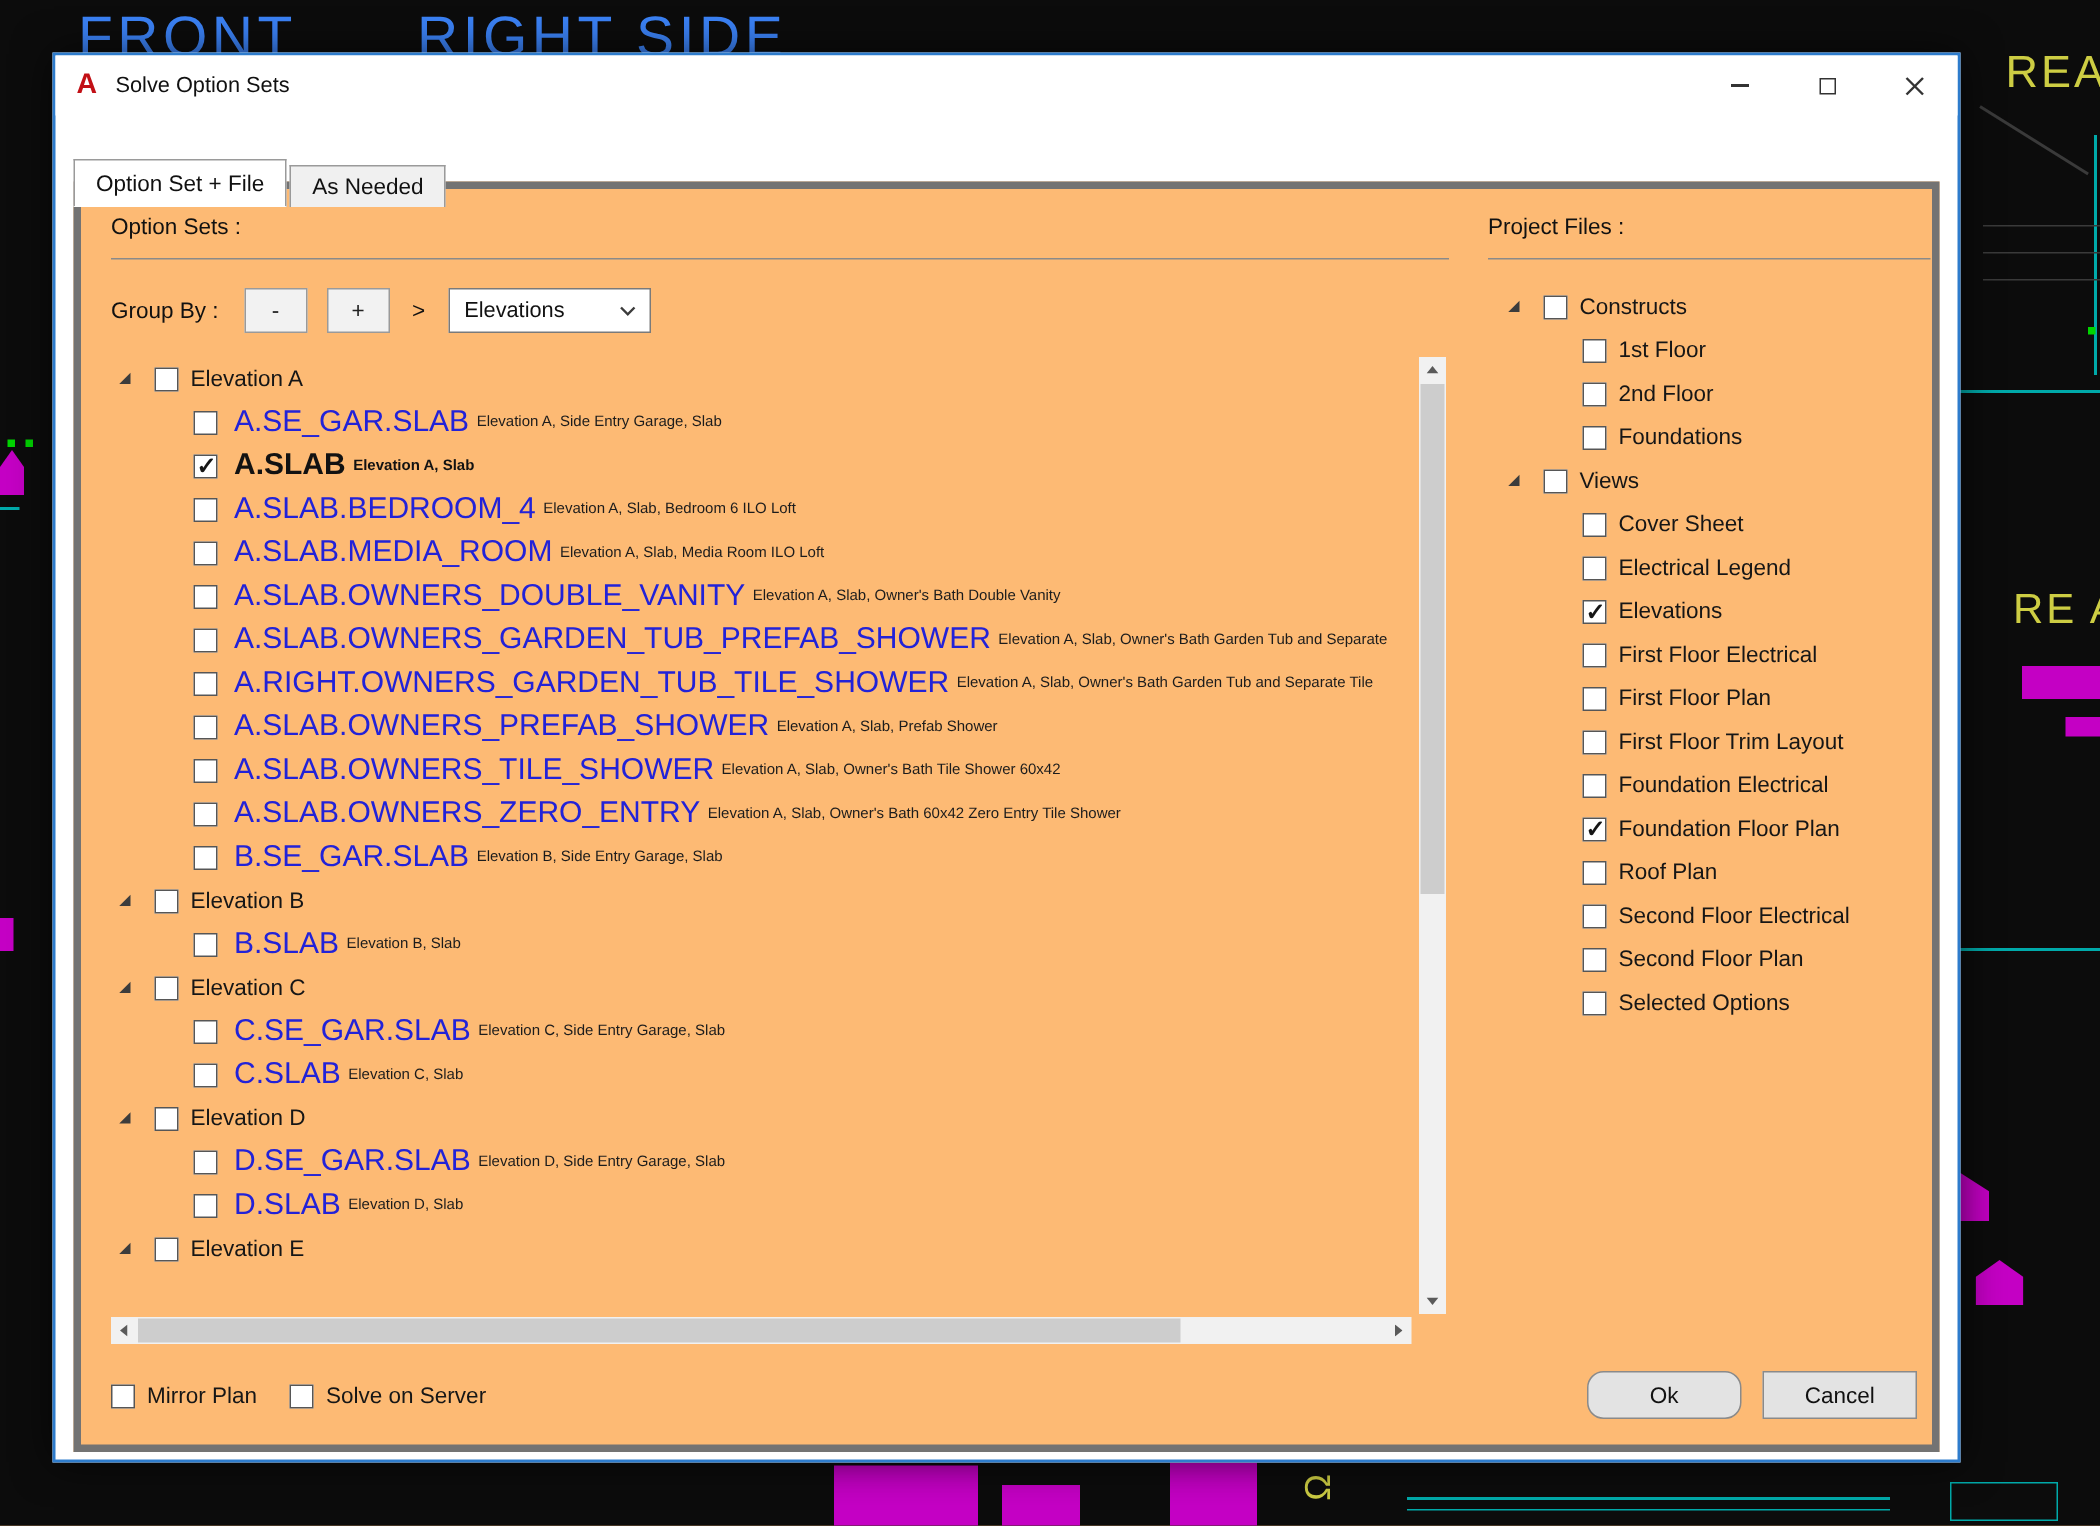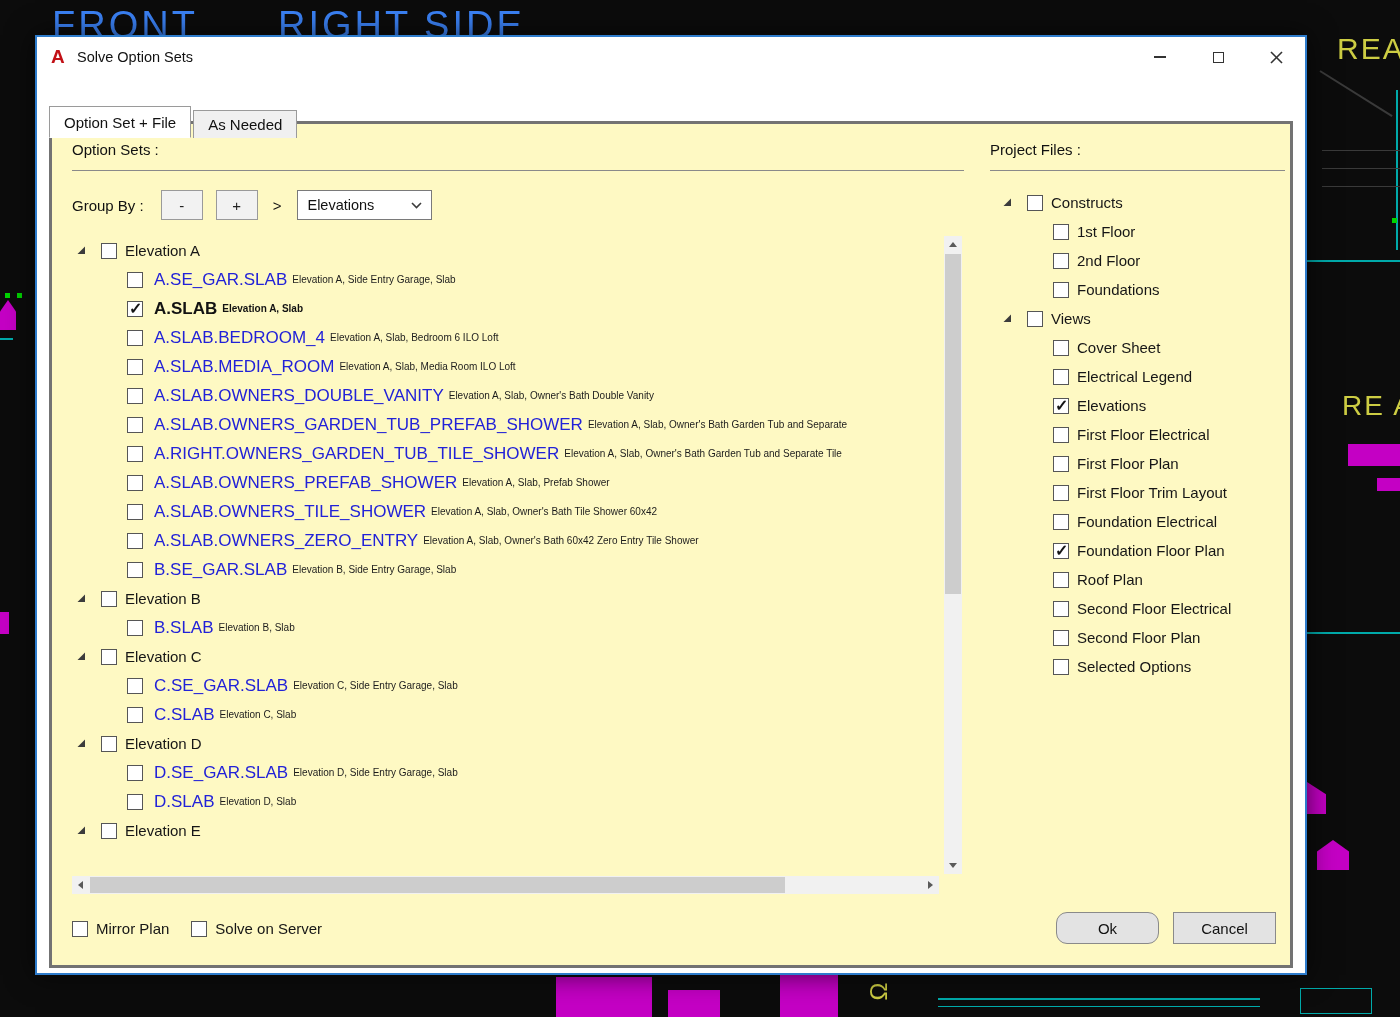--- a/index.html
+++ b/index.html
@@ -33,21 +33,21 @@
   .win-btn { width:58px; height:100%; display:flex; align-items:center; justify-content:center; cursor:default; }
   .min-glyph { width:12px; height:2px; background:#333; display:inline-block; }
   .max-glyph { width:11px; height:11px; border:1.5px solid #333; display:inline-block; }
 
   .tabstrip { position:absolute; left:12px; top:53px; display:flex; align-items:flex-end; z-index:6; height:32px;margin-top:16px; }
   .tab { border:1px solid #9a9a9a; padding:0 14px; display:flex; align-items:center; font-size:15px; color:#111; }
   .tab.active { background:#fff; height:32px; border-bottom:1px solid #fff; z-index:7; }
   .tab.inactive { background:#f0f0f0; height:28px; border-bottom:none; margin-left:2px; }
 
   .pane { position:absolute; left:12px; right:12px; top:84px; bottom:5px;
-          border:3px solid #737373; background:#fef9c3; z-index:5; }
+          border:5px solid #737373; background:#fdba74; z-index:5; }
 
   .section-label { position:absolute; font-size:15px; color:#111; }
   .os-label { left:20px; top:17px; }
   .pf-label { left:938px; top:17px; }
   .rule { position:absolute; height:1px; background:#8a8a8a; top:46px; }
   .rule-left { left:20px; width:892px; }
   .rule-right { left:938px; width:295px; }
 
   .groupby { position:absolute; left:20px; top:66px; height:30px; display:flex; align-items:center; }
   .gb-label { font-size:15px; color:#111; margin-right:17px; }
@@ -64,21 +64,21 @@
   .right-tree { left:946px; top:64px; width:300px; height:640px; }
   .trow { height:29px; display:flex; align-items:center; white-space:nowrap; }
   .trow.group, .trow.proot { padding-left:4px; }
   .expander { width:11px; height:11px; margin-right:14px; display:inline-flex; }
   .cb { width:16px; height:16px; border:1px solid #565656; background:#fff; position:relative;
         flex:0 0 16px; }
   .cb.checked::after { content:"\2713"; position:absolute; left:1px; top:-3px; font-size:16px;
         font-weight:700; color:#151515; }
   .glabel, .glabel2 { margin-left:8px; font-size:15px; color:#161616; }
   .trow.item { padding-left:55px; }
-  .iname { margin-left:11px; font-size:17px; color:#2222d8; }
+  .iname { margin-left:11px; font-size:20px; color:#2222d8; }
   .idesc { margin-left:5px; font-size:10px; color:#1c1c1c; }
   .trow.item.bold .iname, .trow.item.bold .idesc { font-weight:700; color:#121212; }
   .trow.pchild { padding-left:55px; }
   .plabel { margin-left:8px; font-size:15px; color:#161616; }
 
   
   .vscroll { position:absolute; left:892px; top:112px; width:18px; height:638px; background:#f1f1f1; }
   .vthumb { position:absolute; left:1px; right:1px; top:18px; height:340px; background:#cdcdcd; }
   .varrow { position:absolute; left:0; width:18px; height:17px; display:flex; align-items:center; justify-content:center; }
   .varrow.up { top:0; } .varrow.down { bottom:0; }

